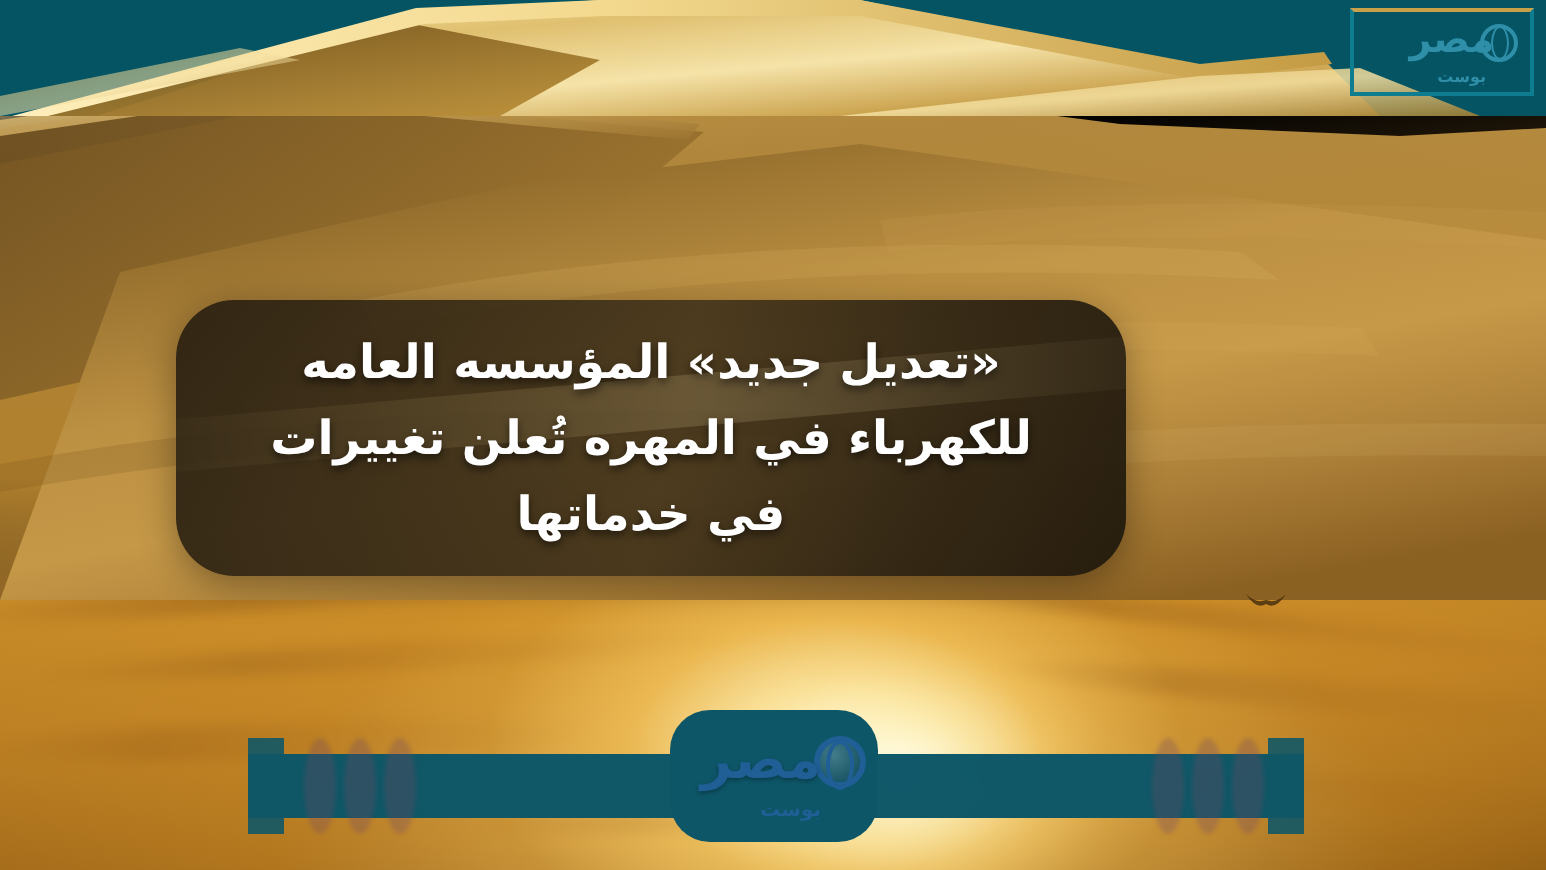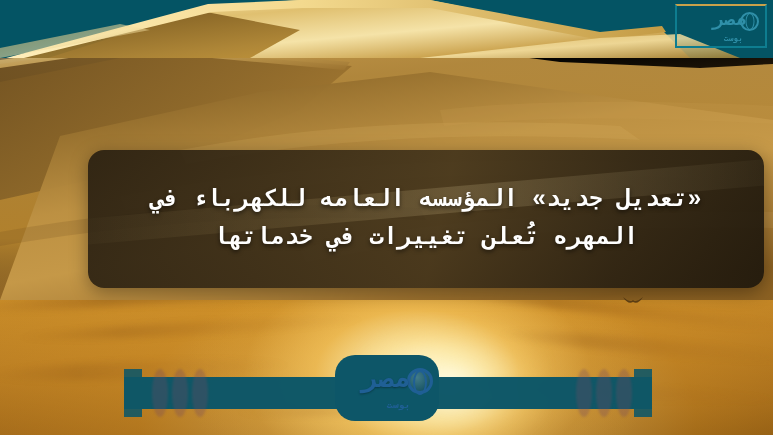--- a/index.html
+++ b/index.html
@@ -5,21 +5,20 @@
 <style>
   * { margin:0; padding:0; box-sizing:border-box; }
   html,body{
     width:773px; height:435px; overflow:hidden;
     background:#000;
     font-family:"DejaVu Sans","Liberation Sans",sans-serif;
   }
   #card{
     position:relative; width:773px; height:435px; overflow:hidden;
     background:#84cc16;
-    font-family:Liberation Mono, monospace;
   }
 
   
   .sky{
     position:absolute; inset:0;
     background:
       radial-gradient(ellipse 300px 190px at 54% 86%, rgba(255,252,230,0.97) 0%, rgba(255,236,170,0.85) 16%, rgba(255,206,96,0.55) 34%, rgba(226,160,40,0.18) 58%, rgba(180,110,20,0) 78%),
       radial-gradient(ellipse 620px 330px at 54% 96%, rgba(255,225,140,0.60) 0%, rgba(228,160,45,0.30) 45%, rgba(150,88,18,0) 82%),
       linear-gradient(177deg,
         #b9802b 0%,
@@ -86,22 +85,22 @@
     position:absolute; right:0px; top:3px; width:19px; height:19px;
     border:2.5px solid #2f8fa8; border-radius:50%;
   }
   .bt-globe::before{
     content:""; position:absolute; left:50%; top:-1px; transform:translateX(-50%);
     width:7px; height:15px; border:1.6px solid #2f8fa8; border-radius:50%;
   }
 
   
   .headline-box{
-    position:absolute; left:88px; top:150px; width:676px; height:138px;
-    border-radius:16px;
+    position:absolute; left:88px; top:150px; width:475px; height:138px;
+    border-radius:29px;
     background:linear-gradient(103deg, rgba(38,29,16,.90) 0%, rgba(48,37,20,.88) 28%, rgba(58,45,24,.86) 52%, rgba(40,31,17,.90) 78%, rgba(30,23,12,.92) 100%);
     box-shadow:0 4px 18px rgba(0,0,0,.35);
     display:flex; align-items:center; justify-content:center;
     overflow:hidden;
   }
   .headline-box::after{
     content:""; position:absolute; left:-10%; top:28%; width:120%; height:26px;
     background:linear-gradient(90deg, rgba(255,225,150,0) 0%, rgba(255,225,150,.10) 35%, rgba(255,235,180,.16) 55%, rgba(255,225,150,0) 100%);
     transform:rotate(-5deg); pointer-events:none;
   }

